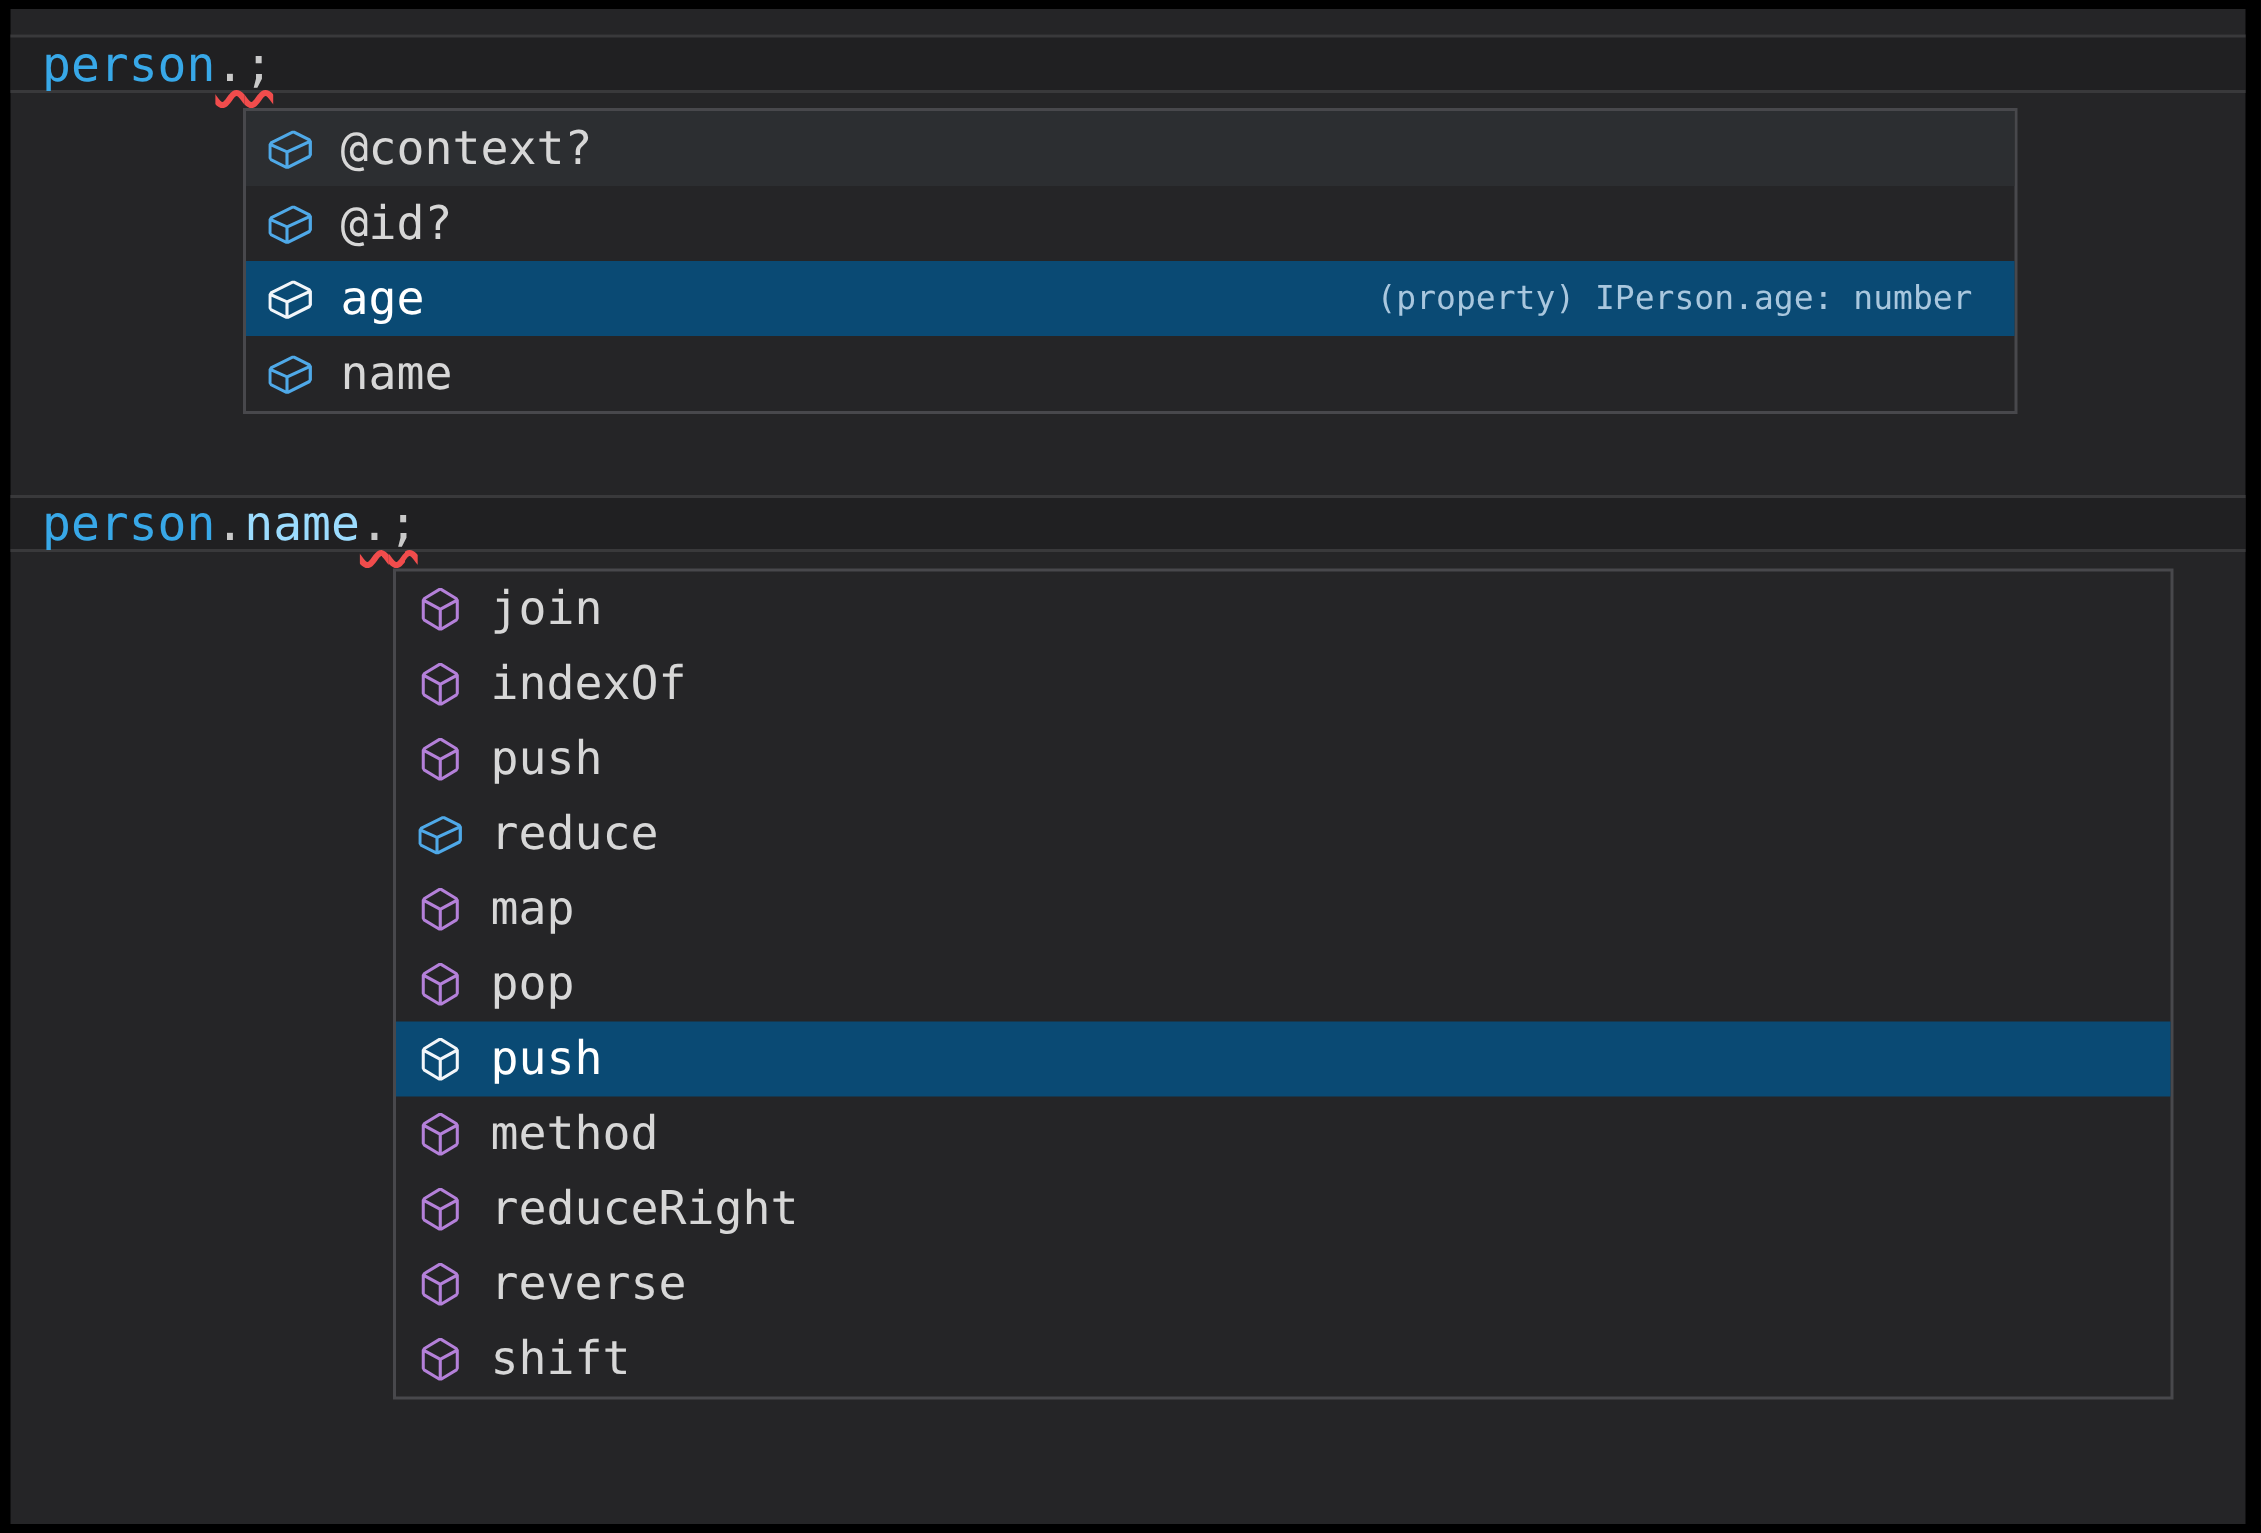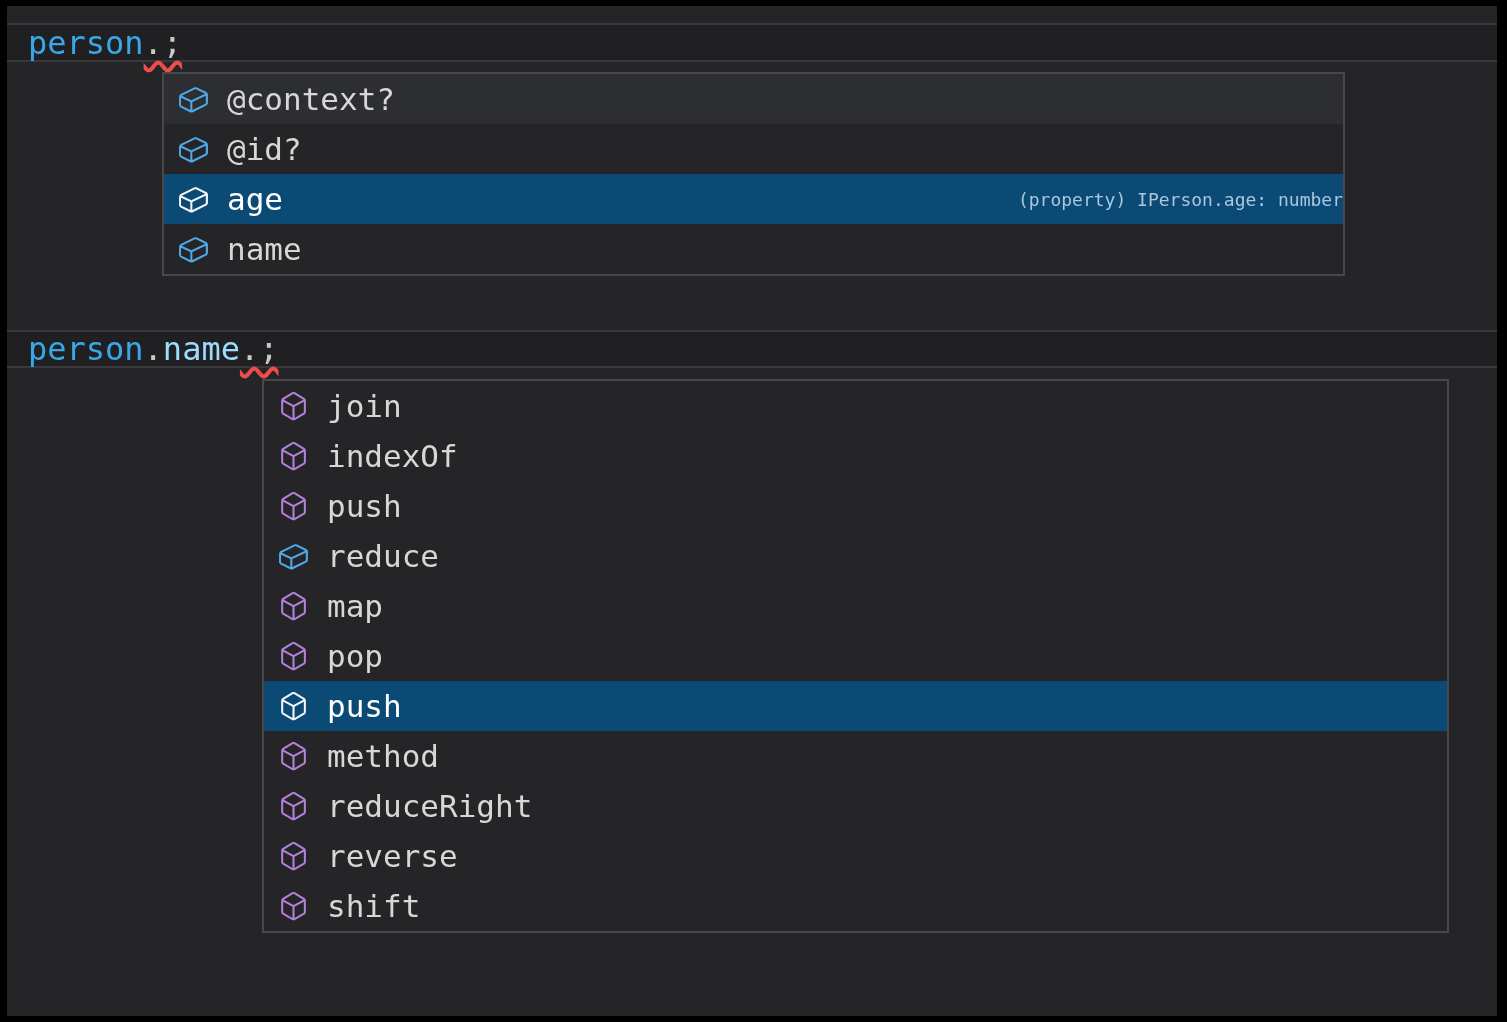--- a/index.html
+++ b/index.html
@@ -32,21 +32,21 @@
   .row{height:50px;display:flex;align-items:center;padding-left:13px;position:relative}
   .row.hover{background:var(--hover-bg)}
   .row.selected{background:var(--sel-bg)}
   .icon{width:33px;height:33px;flex:0 0 33px;margin-right:17px;display:flex;align-items:center;justify-content:center}
   .icon svg{width:33px;height:33px;display:block}
   .icon.field svg{fill:var(--field-icon)}
   .icon.method svg{fill:var(--method-icon)}
   .row.selected .icon svg{fill:var(--icon-sel)}
   .label{font-size:31px;color:var(--label);white-space:pre}
   .row.selected .label{color:var(--label-sel)}
-  .detail{margin-left:auto;font-size:18px;color:var(--detail);white-space:pre}
+  .detail{margin-left:auto;padding-right:28px;font-size:22px;color:var(--detail);white-space:pre}
 </style>
 </head>
 <body>
 
 <div class="frame">
   <div class="editor">
     <div class="lineband" id="line-0">
         <span class="code"><span class="tok variable">person</span><span class="tok punct squiggle">.</span><span class="tok punct squiggle">;</span></span>
       </div>
     <div class="suggest" id="popup-0">

